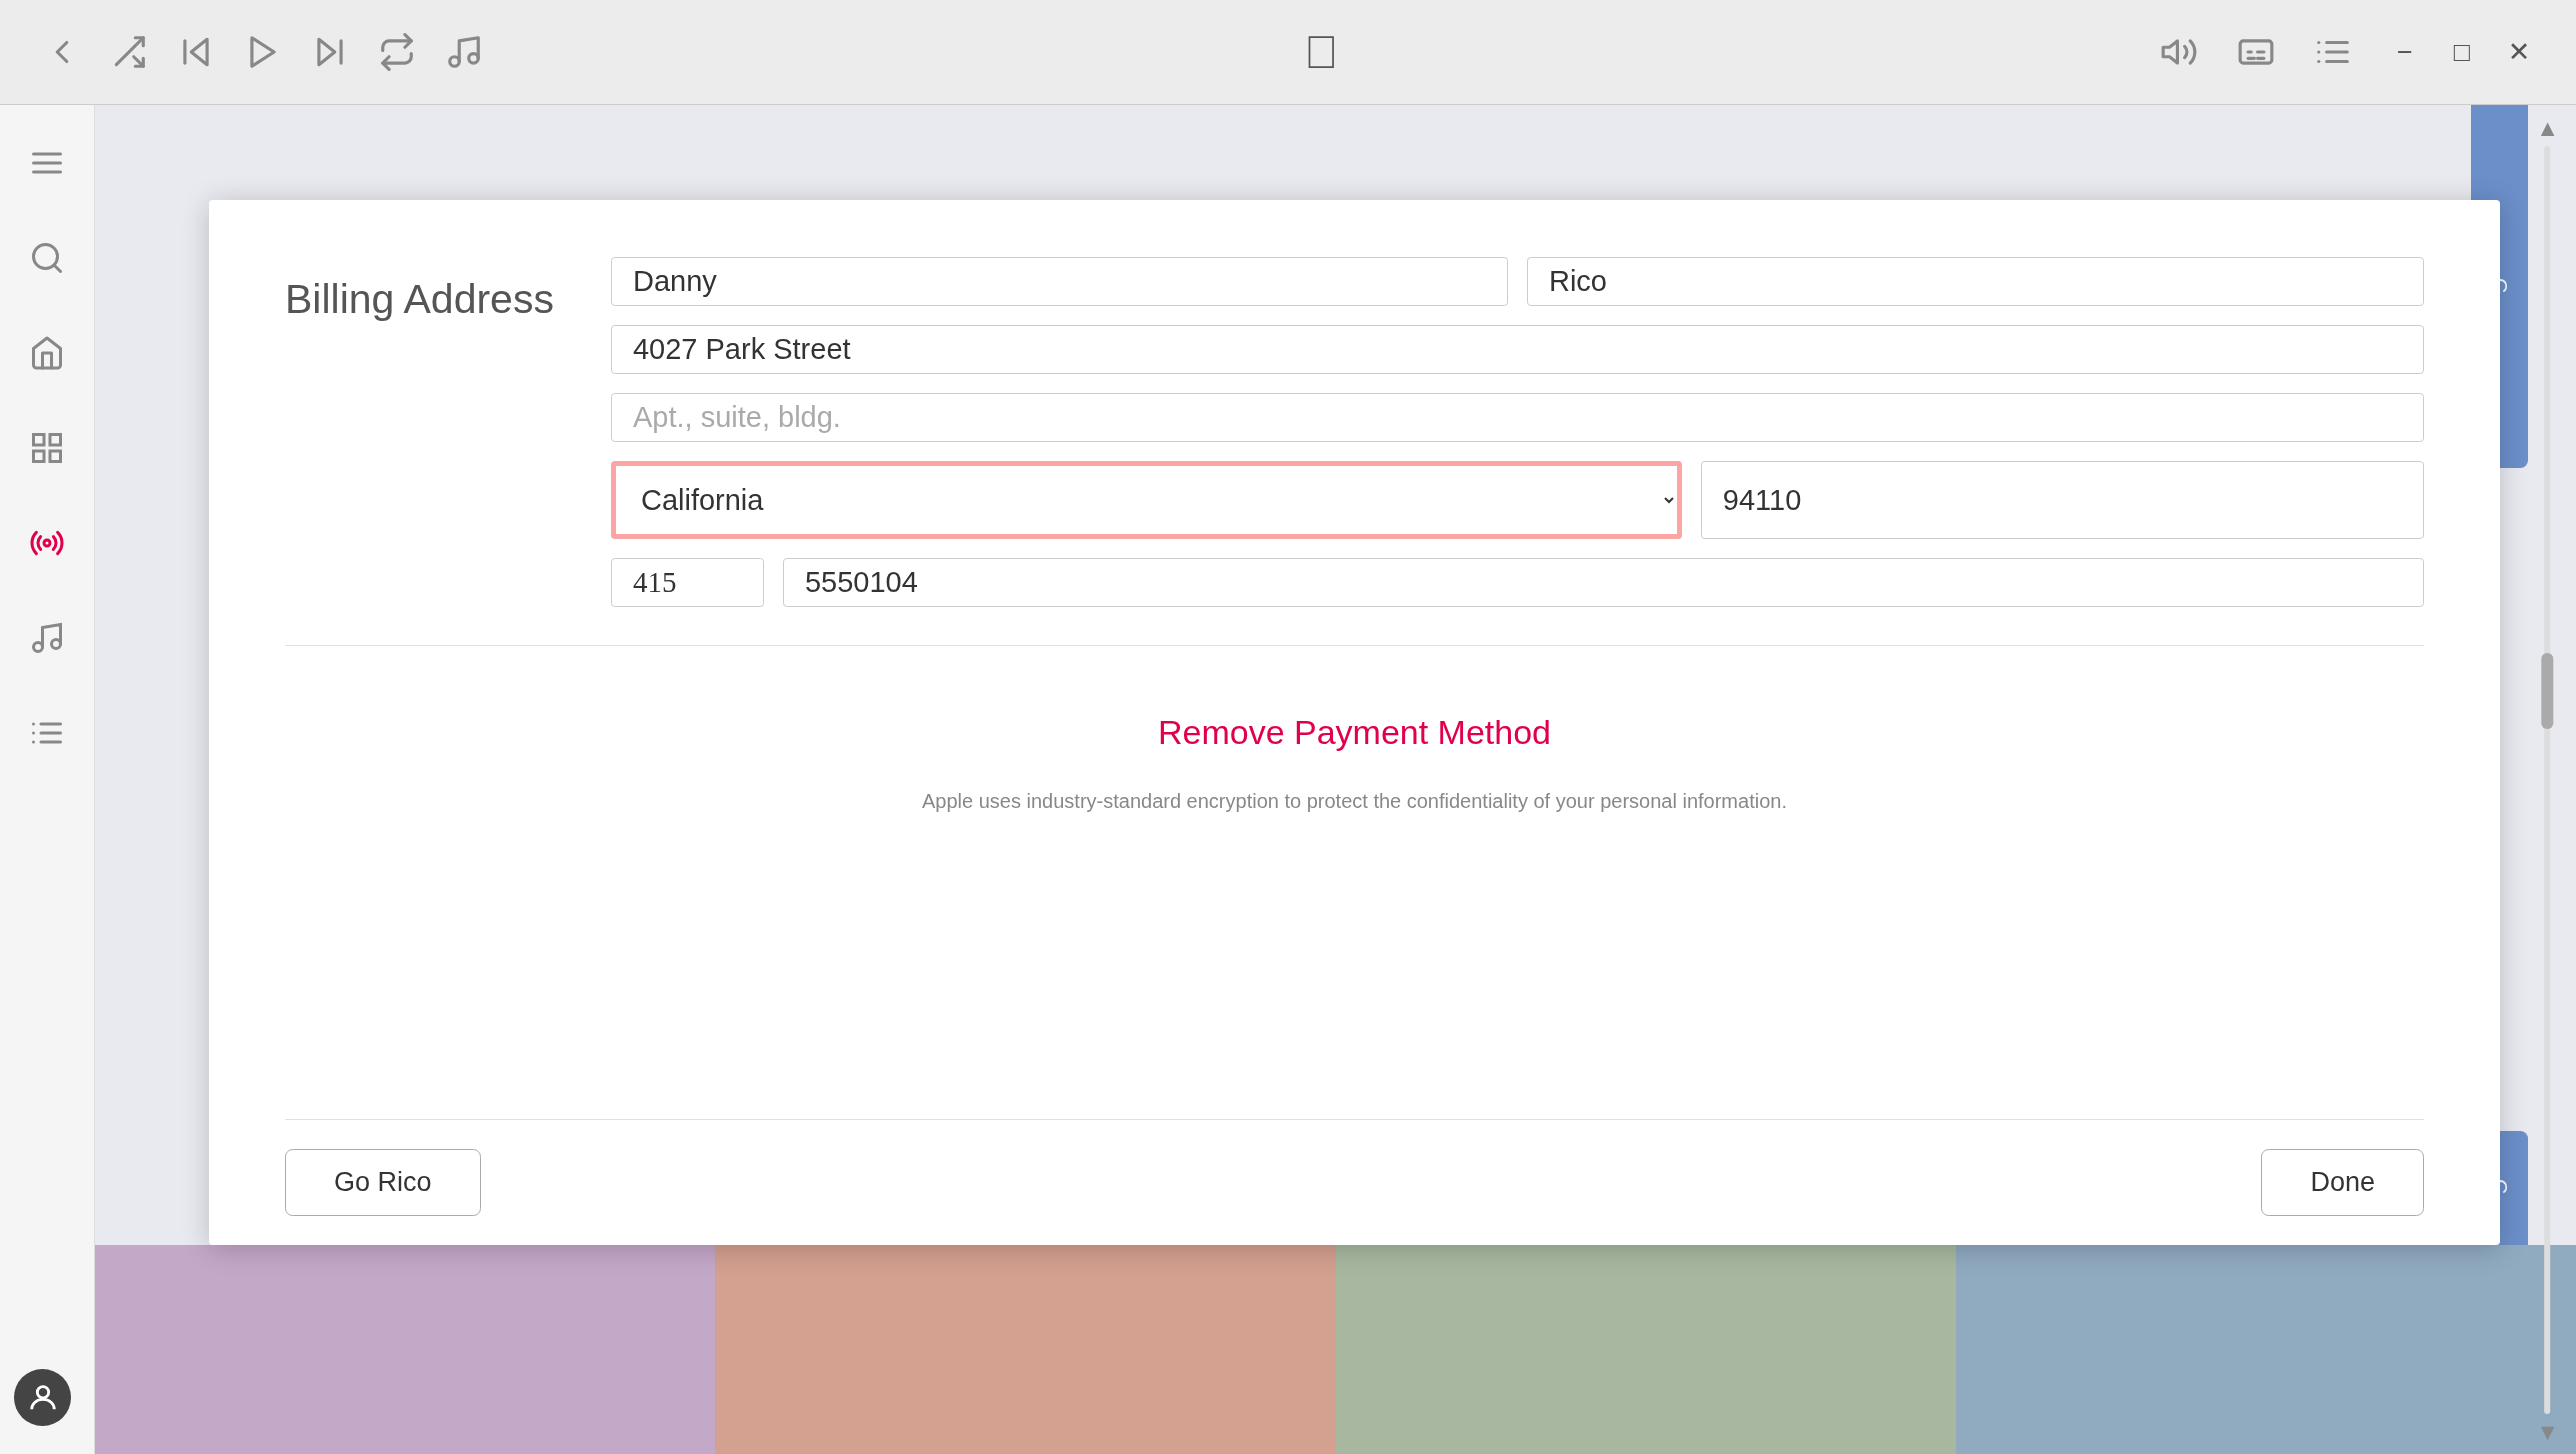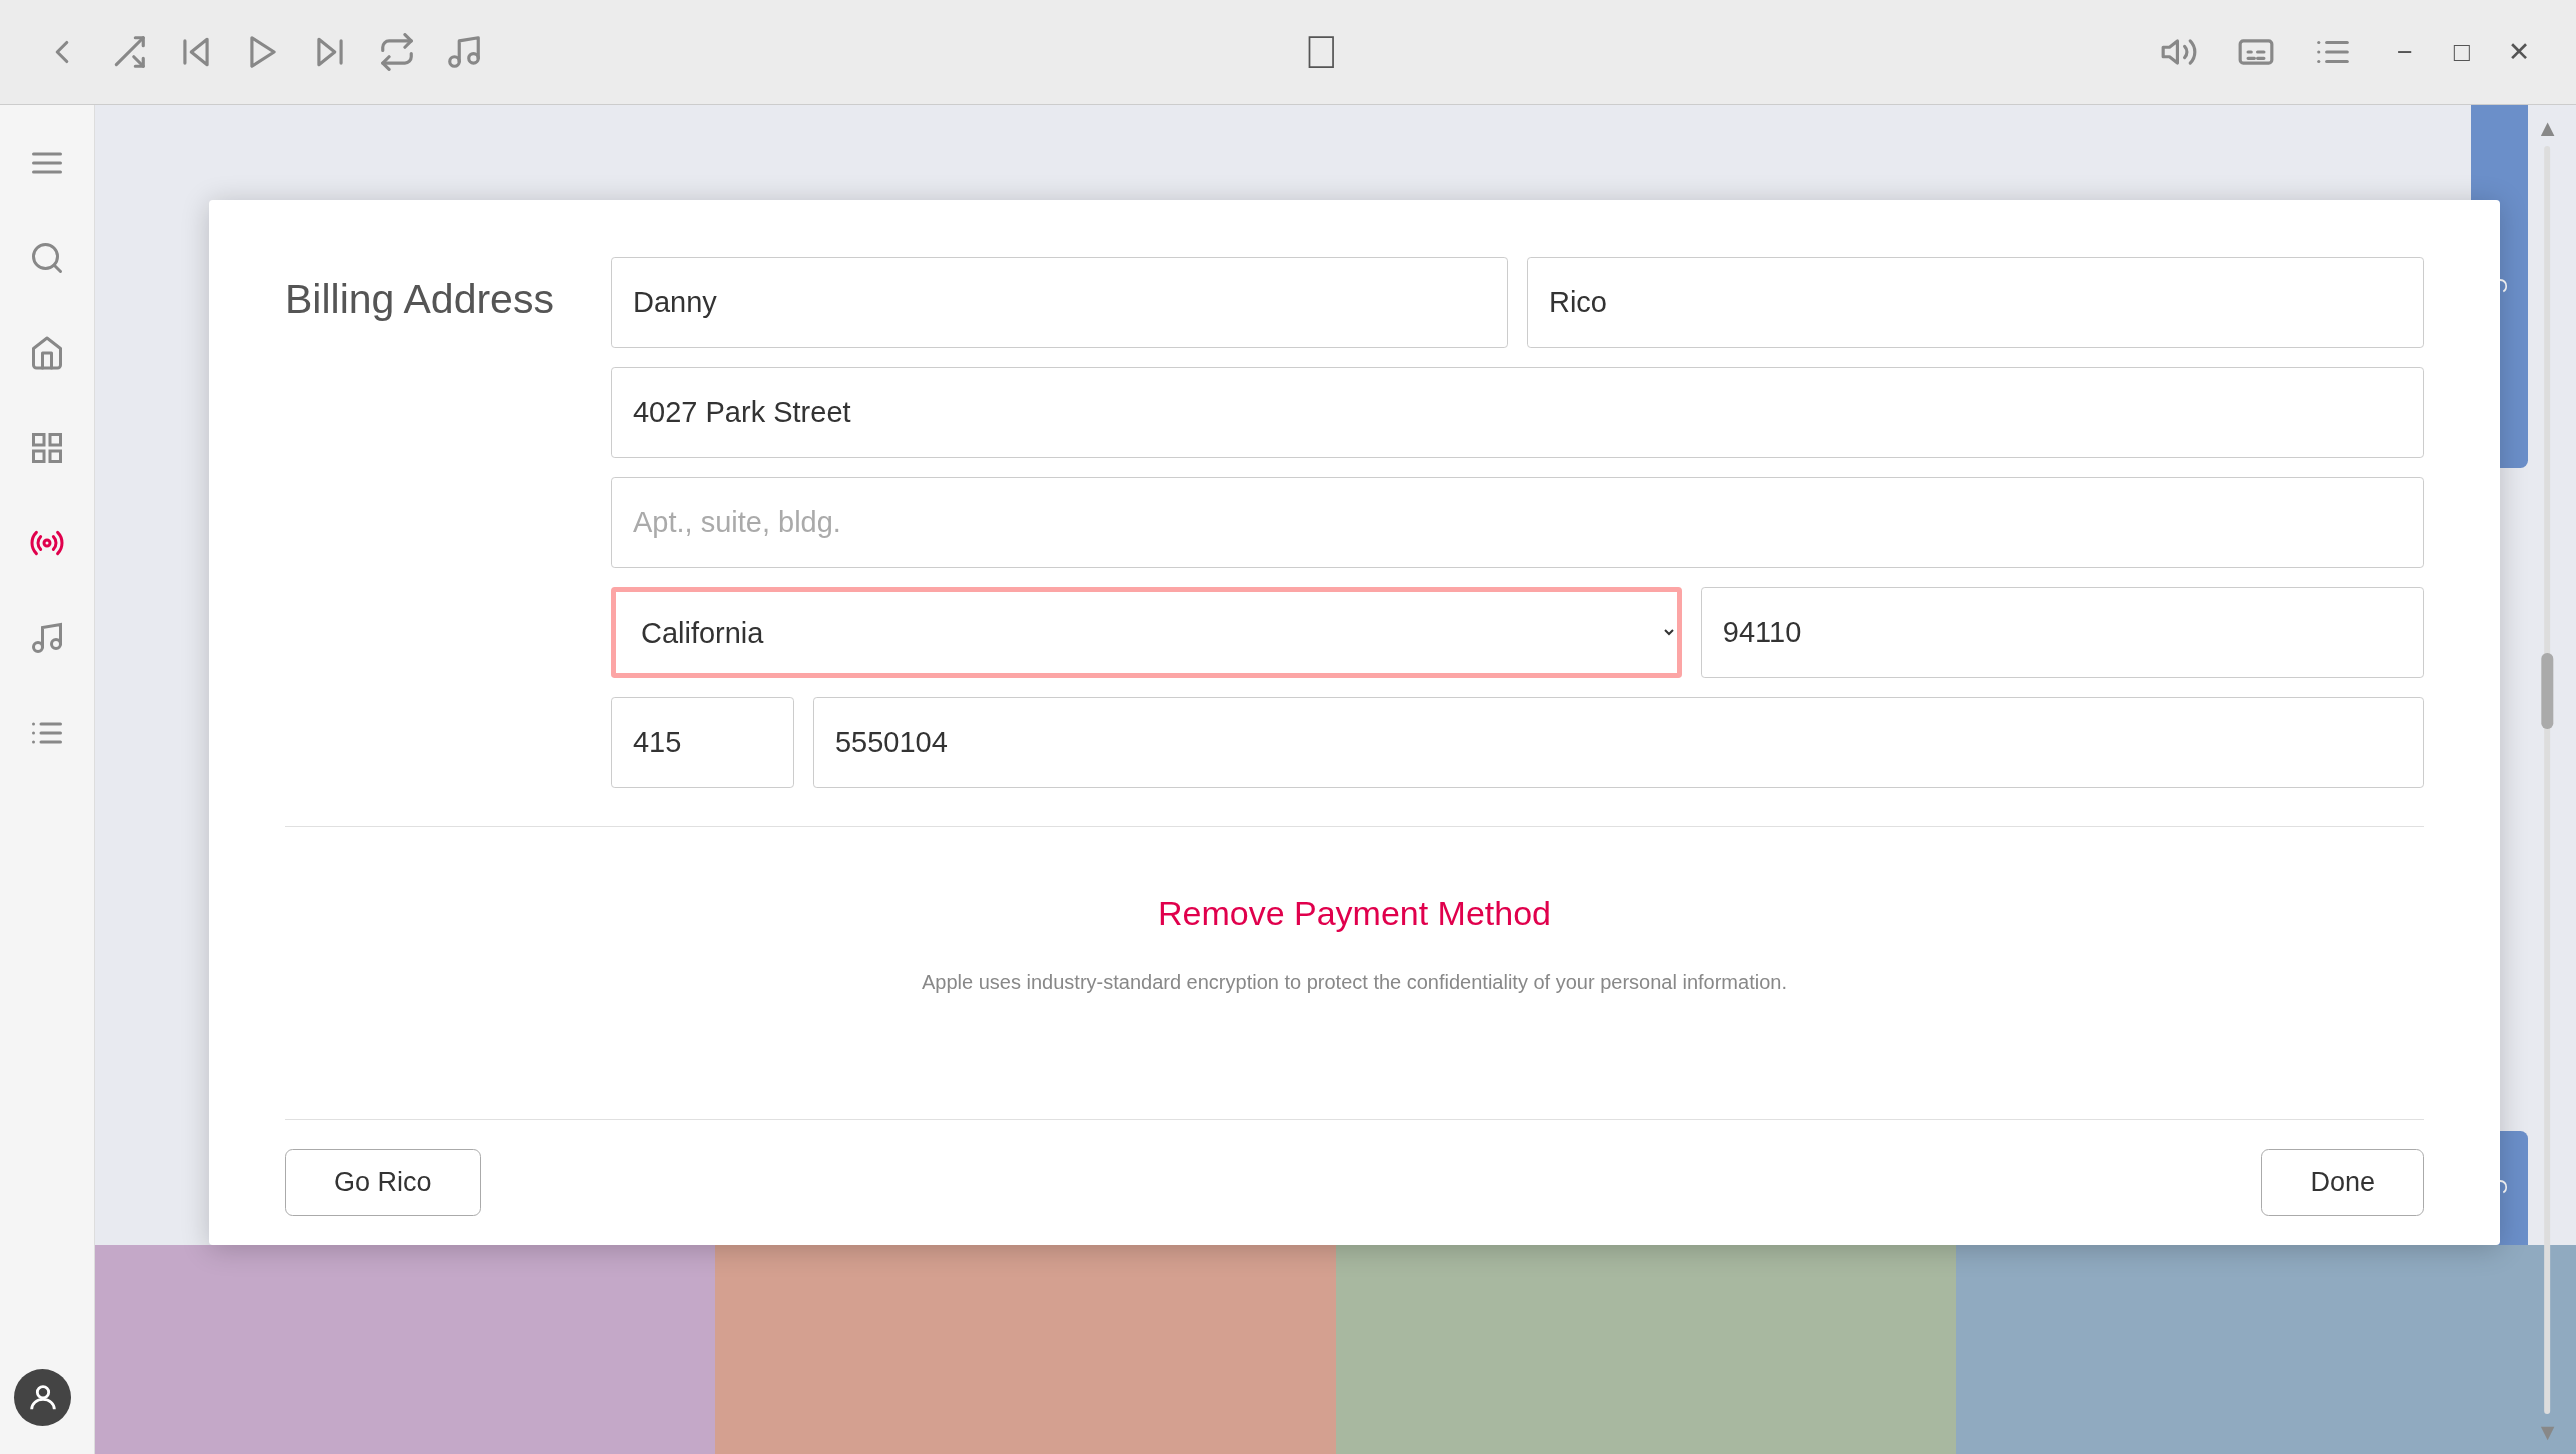--- a/index.html
+++ b/index.html
@@ -280,21 +280,21 @@
     }
 
     .field-row {
       display: flex;
       gap: 19px;
     }
 
     .field-input {
       border: 1px solid #ccc;
       border-radius: 3.8px;
-      padding: 28px 21px;
+      padding: 7px 21px;
       font-size: 29px;
       color: #333;
       font-family: inherit;
       outline: none;
       background: white;
     }
 
     .field-input::placeholder {
       color: #aaa;
     }
@@ -322,21 +322,22 @@
 
     .field-input.city {
       flex: 1.2;
     }
 
     .field-input.zip {
       flex: 1;
     }
 
     .field-input.area-code {
-      width: 183px;
+      width: 153px;
+      font-family: Liberation Serif, serif;
     }
 
     .field-input.phone {
       flex: 1;
     }
 
     
     .divider {
       height: 1px;
       background: #e0e0e0;

